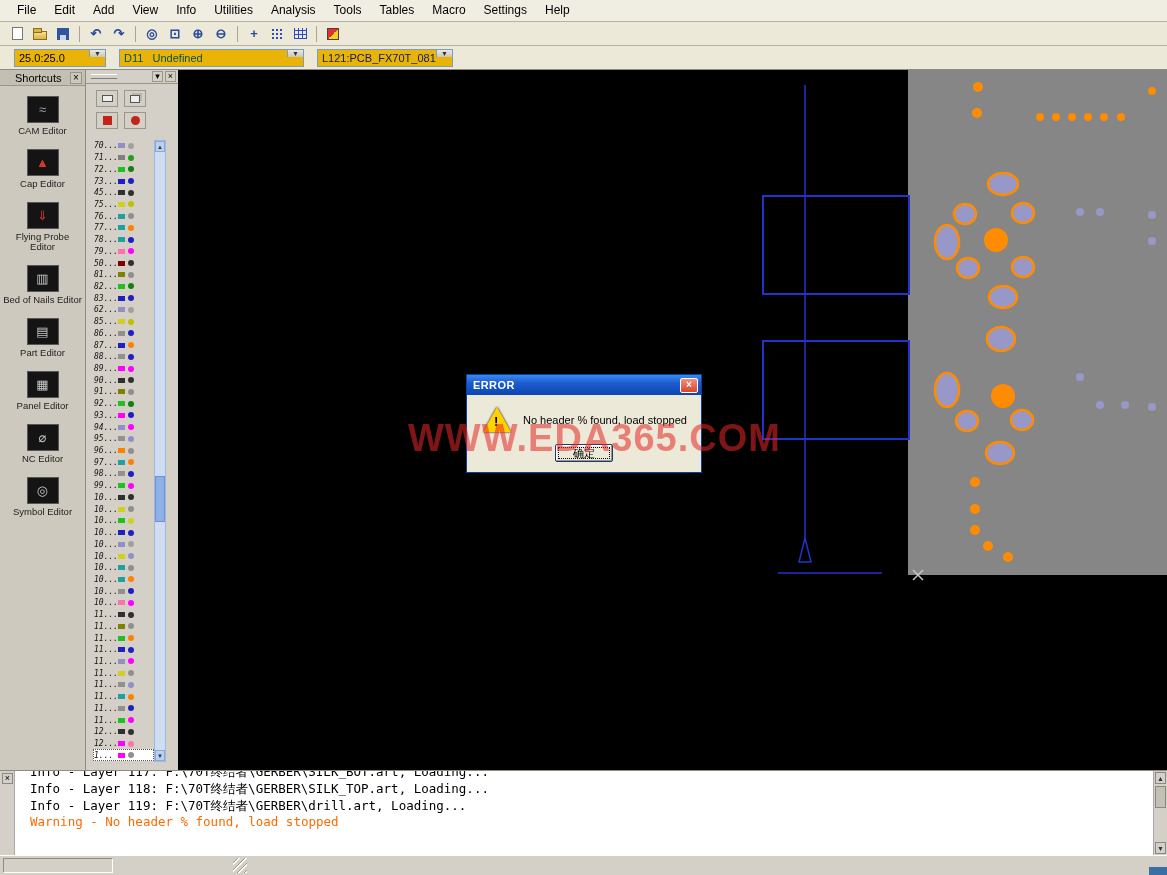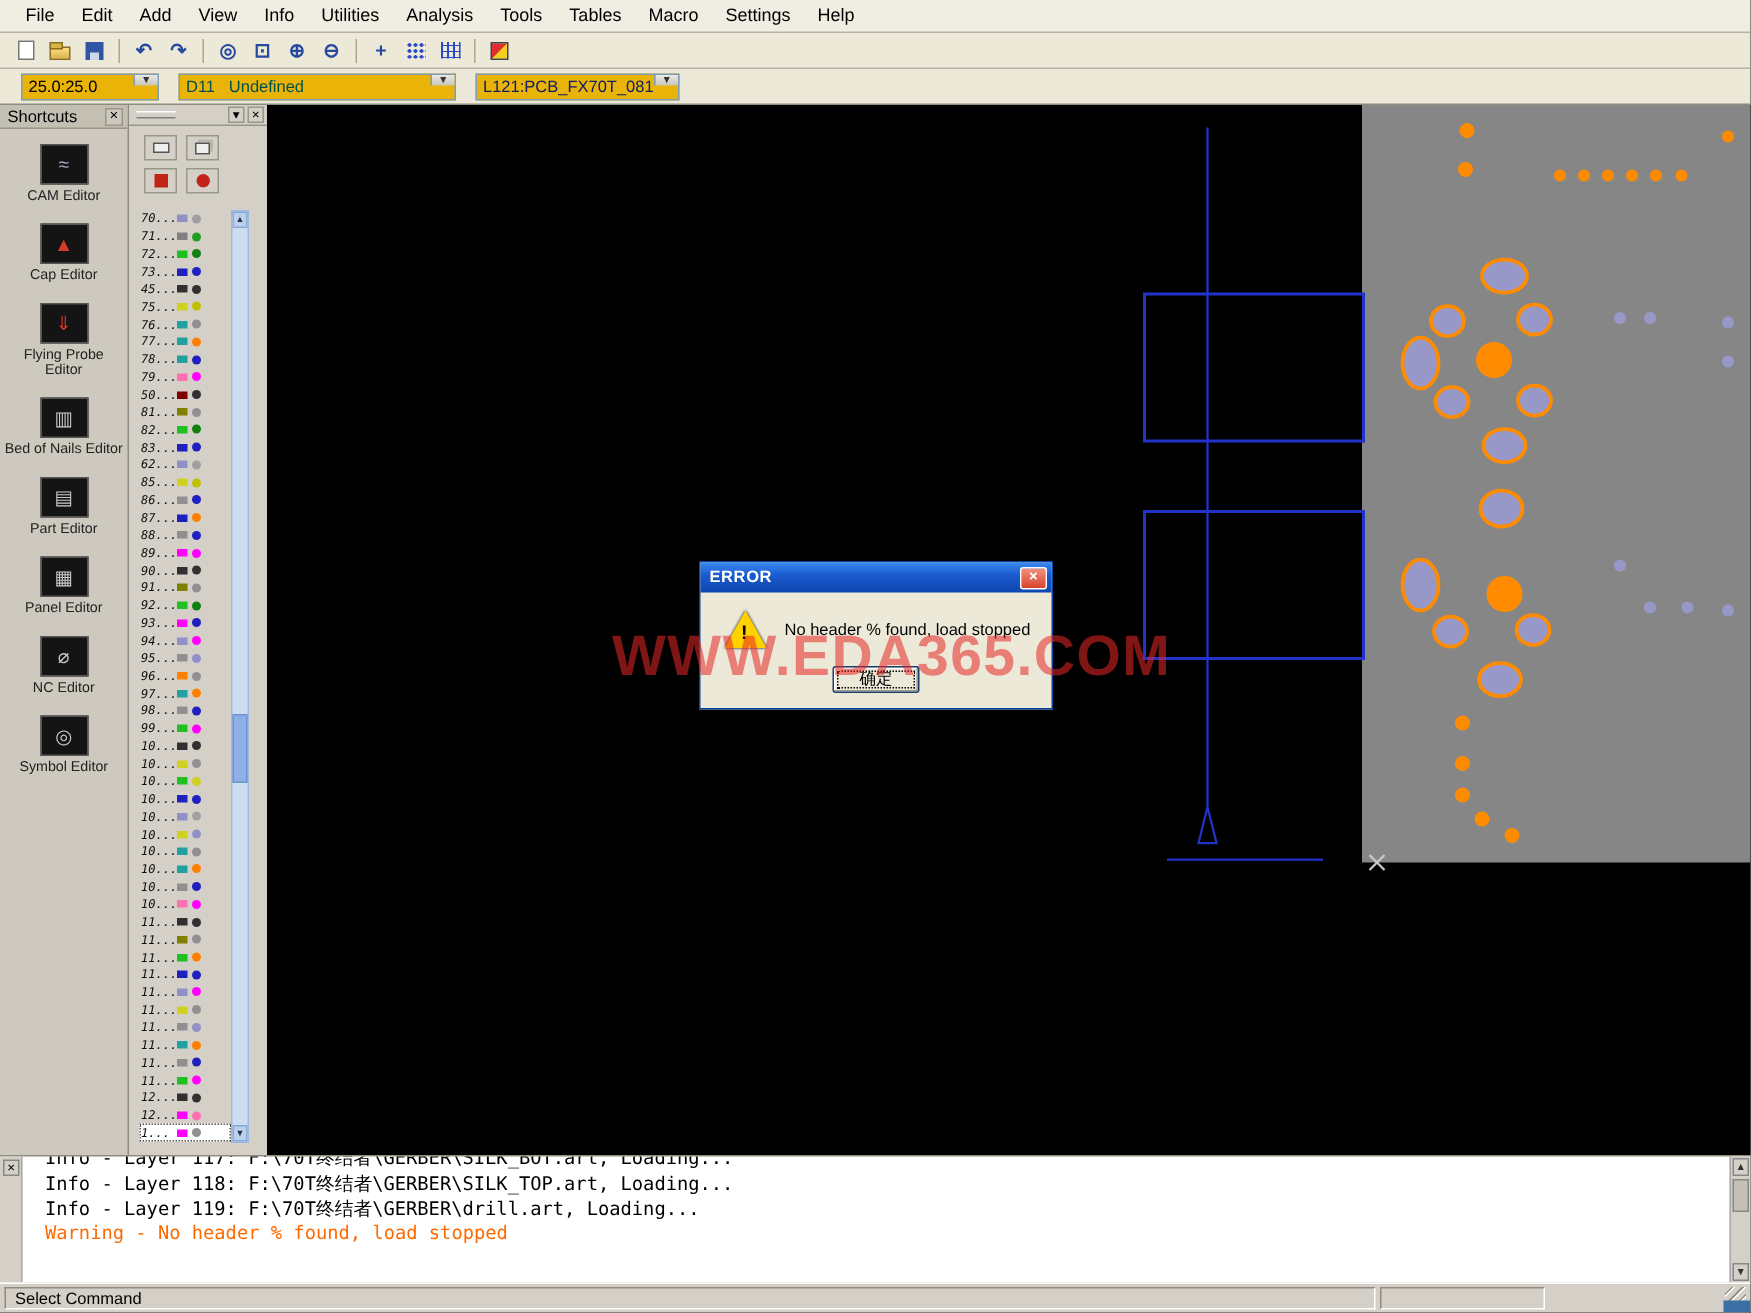--- a/index.html
+++ b/index.html
@@ -43,21 +43,21 @@
                       display:flex; align-items:center; justify-content:center; font-size:7px; color:#333; }
   .combo-grid  { width:92px; }
   .combo-dcode { width:185px; } .combo-dcode .val { color:#005050; }
   .combo-layer { width:136px; } .combo-layer .val { color:#102060; }
 
   
   .shortcuts { position:absolute; left:0; top:70px; width:86px; height:700px; background:#cdc9be;
                border-right:1px solid #8f8c7f; }
   .sc-head { height:16px; background:#c3bfb2; border-bottom:1px solid #9a9788; display:flex;
              align-items:center; padding:0 3px 0 5px; font-size:11px; }
-  .sc-head .t { flex:1; }
+  .sc-head .t { flex:1;margin-left:10px; }
   .sc-close { width:12px; height:12px; line-height:10px; text-align:center; font-size:10px;
               border:1px solid #9a9788; background:#cdc9be; }
   .sc-body { display:flex; flex-direction:column; align-items:center; gap:13px; padding-top:10px; }
   .sc-item { display:flex; flex-direction:column; align-items:center; width:80px; cursor:default; }
   .sc-icon { width:32px; height:27px; background:#141414; border:1px solid #565656;
              display:flex; align-items:center; justify-content:center; font-size:13px; margin-bottom:3px; }
   .sc-label { font-size:9.5px; line-height:10px; text-align:center; color:#222; }
 
   
   .layers-panel { position:absolute; left:86px; top:70px; width:92px; height:700px; background:#d4d0c8; }
@@ -629,21 +629,20 @@
   </div>
   <div class="log-lines"><div class="log-line" style="color: rgb(0, 0, 0);">Info - Layer 117: F:\70T终结者\GERBER\SILK_BOT.art, Loading...</div><div class="log-line" style="color: rgb(0, 0, 0);">Info - Layer 118: F:\70T终结者\GERBER\SILK_TOP.art, Loading...</div><div class="log-line" style="color: rgb(0, 0, 0);">Info - Layer 119: F:\70T终结者\GERBER\drill.art, Loading...</div><div class="log-line" style="color: rgb(255, 106, 0);">Warning - No header % found, load stopped</div></div>
   <div class="log-scroll">
     <span class="log-sarr up">▲</span>
     <span class="log-thumb"></span>
     <span class="log-sarr dn">▼</span>
   </div>
 </div>
 
 <div class="statusbar">
-  <span class="sb-cell sb-msg">Select Command</span>
   <span class="sb-cell sb-blank"></span>
   <span class="sb-indwrap" style="display:flex;gap:3px;">
       <span class="sb-cell sb-ind">CAP</span>
       <span class="sb-cell sb-ind">NUM</span>
       <span class="sb-cell sb-ind dim">SCRL</span>
     </span>
   <span class="sb-cell sb-grip"></span>
 </div>
 <div class="corner-frag"></div>
 

